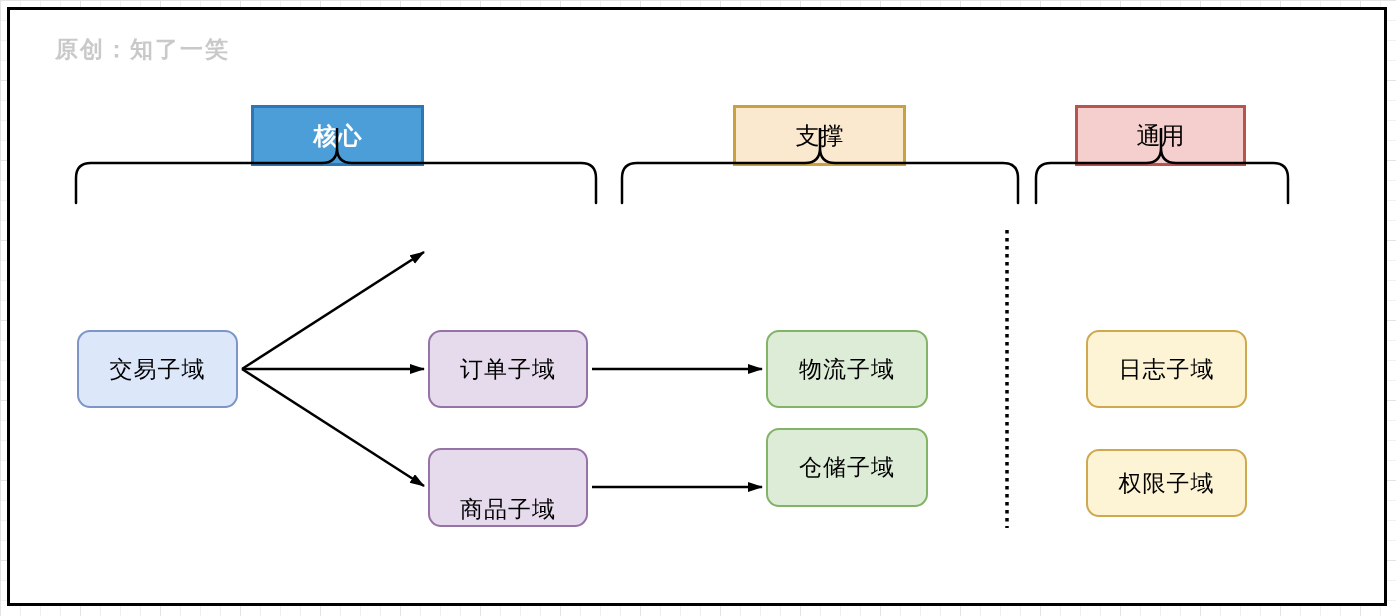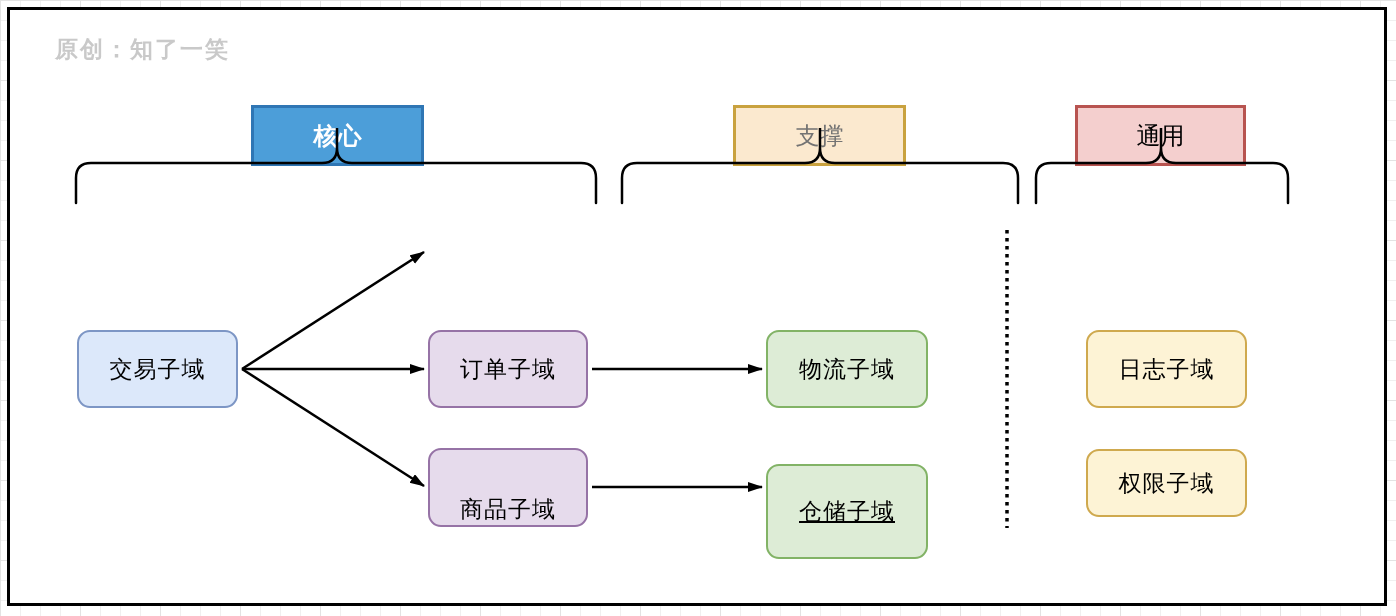--- a/index.html
+++ b/index.html
@@ -46,21 +46,21 @@
     margin-top:38px;
   }
   .hdr-core{
     left:251px;top:67px;width:173px;
     background:#4c9ed9;border:3px solid #2f76b4;
     color:#ffffff;font-weight:bold;
   }
   .hdr-support{
     left:733px;top:67px;width:173px;
     background:#fbe9cf;border:3px solid #c9a23f;
-    color:#737373;font-weight:500;
+    color:#000000;font-weight:500;
   }
   .hdr-generic{
     left:1075px;top:67px;width:171px;
     background:#f4cfce;border:3px solid #b85450;
     color:#000000;font-weight:500;
   }
   .node{
     position:absolute;
     display:flex;align-items:center;justify-content:center;
     font-size:23px;
@@ -72,21 +72,21 @@
   .n-blue  {background:#dce8fa;border:2px solid #7d96c5;}
   .n-purple{background:#e6dbec;border:2px solid #9673a6;}
   .n-green {background:#ddecd6;border:2px solid #82b366;}
   .n-yellow{background:#fdf3d5;border:2px solid #cfa94e;}
 
   .n-transaction{left:77px; top:330px;width:161px;height:78px;}
   .n-account    {left:428px;top:208px;width:160px;height:80px;}
   .n-order      {left:428px;top:330px;width:160px;height:78px;}
   .n-product    {left:428px;top:448px;width:160px;height:79px;align-items:flex-end;}
   .n-logistics  {left:766px;top:330px;width:162px;height:78px;}
-  .n-warehouse  {left:766px;top:464px;width:162px;height:95px;text-decoration:underline;}
+  .n-warehouse  {left:766px;top:428px;width:162px;height:79px;}
   .n-log        {left:1086px;top:330px;width:161px;height:78px;}
   .n-permission {left:1086px;top:449px;width:161px;height:68px;}
 
   svg.overlay{
     position:absolute;left:0;top:0;
     width:1396px;height:616px;
     pointer-events:none;
   }
 </style>
 </head>

